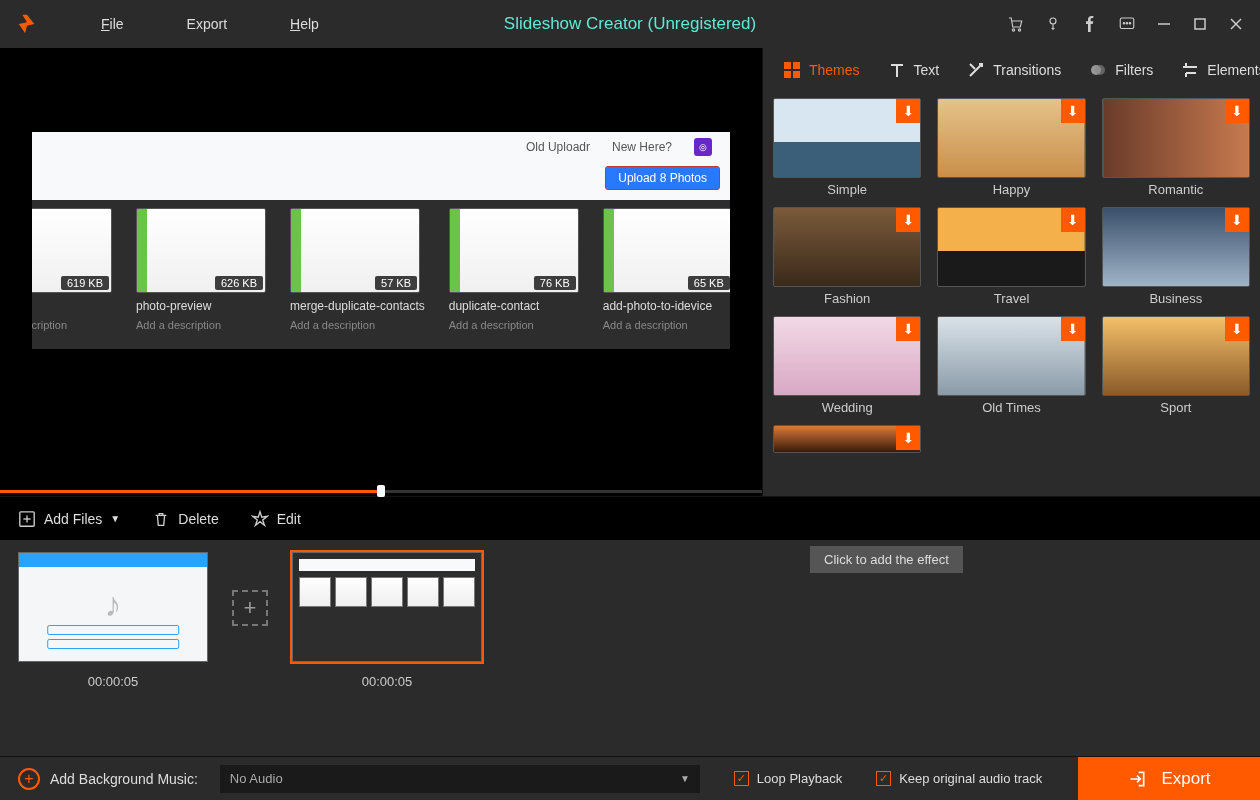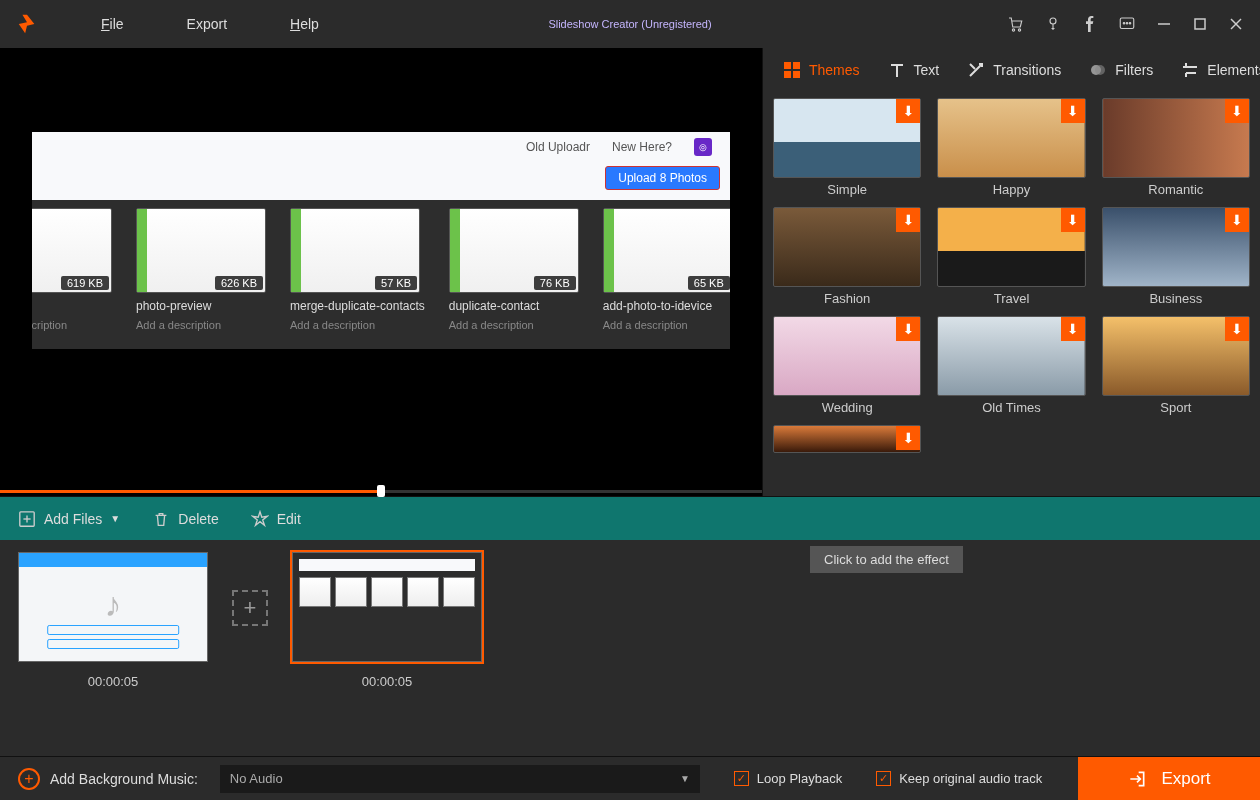--- a/index.html
+++ b/index.html
@@ -4,21 +4,21 @@
 <style>
 * { margin: 0; padding: 0; box-sizing: border-box; font-family: "Segoe UI", Arial, sans-serif; }
 body { background: #1a1a1a; color: #ccc; width: 1260px; height: 800px; overflow: hidden; font-size: 13px; }
 
 
 .titlebar { height: 48px; background: #2b2b2b; display: flex; align-items: center; padding: 0 16px; position: relative; }
 .logo { width: 22px; height: 22px; margin-right: 40px; color: #ff5a00; }
 .menu { display: flex; gap: 40px; }
 .menu span { color: #ddd; cursor: pointer; font-size: 14px; margin-left: 23px; }
 .menu span u { text-decoration: underline; }
-.title { position: absolute; left: 50%; transform: translateX(-50%); color: #c4b5fd; font-size: 11px; }
+.title { position: absolute; left: 50%; transform: translateX(-50%); color: #5eead4; font-size: 17px; }
 .winicons { position: absolute; right: 16px; display: flex; gap: 20px; align-items: center; color: #bbb; }
 .winicons span, .winicons svg { cursor: pointer; }
 
 .mainarea { display: flex; height: 448px; }
 
 
 .preview { flex: 1; background: #000; display: flex; flex-direction: column; min-width: 0; }
 .preview-canvas { flex: 1; display: flex; flex-direction: column; justify-content: center; align-items: stretch; padding: 13px; overflow: hidden; }
 .shot { background: #2d2d2d; margin: 70px 18px 0 18px; display: flex; flex-direction: column; border: 1px solid #000; }
 .shot-top { background: #f8f9fb; height: 30px; display: flex; justify-content: flex-end; align-items: center; padding: 0 18px; gap: 22px; font-size: 12px; color: #555; }
@@ -50,21 +50,21 @@
 .tab { display: flex; align-items: center; gap: 8px; padding: 6px 10px; color: #ddd; cursor: pointer; font-size: 14px; }
 .tab.active { color: #ff5a00; }
 .tab svg { width: 18px; height: 18px; }
 .themes { flex: 1; overflow: auto; padding: 6px 10px 0 10px; display: grid; grid-template-columns: repeat(3, 1fr); gap: 6px 16px; align-content: start; }
 .theme { display: flex; flex-direction: column; align-items: center; gap: 4px; }
 .theme .card { width: 100%; height: 80px; border-radius: 2px; position: relative; border: 1px solid #555; background-size: cover; background-position: center; }
 .dl { position: absolute; top: 0; right: 0; width: 24px; height: 24px; background: #ff5a00; color: #fff; display: flex; align-items: center; justify-content: center; font-size: 14px; }
 .theme .lbl { color: #ccc; font-size: 13px; padding-bottom: 4px; }
 
 
-.tl-toolbar { height: 44px; background: #0f766e; display: flex; align-items: center; padding: 0 18px; gap: 32px; border-top: 1px solid #111; }
+.tl-toolbar { height: 44px; background: #000000; display: flex; align-items: center; padding: 0 18px; gap: 32px; border-top: 1px solid #111; }
 .tl-btn { display: flex; align-items: center; gap: 8px; color: #ddd; cursor: pointer; font-size: 14px; }
 .tl-btn svg { width: 18px; height: 18px; fill: none; stroke: #ccc; stroke-width: 1.5; }
 
 .storyboard { height: 224px; background: #2b2b2b; display: flex; align-items: flex-start; padding: 12px 18px; gap: 24px; position: relative; }
 .clip { display: flex; flex-direction: column; align-items: center; gap: 12px; }
 .clip .frame { width: 190px; height: 110px; background: #f4f6f8; border: 1px solid #666; position: relative; overflow: hidden; }
 .clip.sel .frame { outline: 2px solid #ff5a00; }
 .clip .frame.one::before { content:""; position:absolute; left:0; right:0; top:0; height:14px; background:#2aa3ff; }
 .clip .frame.two { background: #2d2d2d; display:flex; flex-direction:column; }
 .frame.two .bar { height: 12px; background:#f8f9fb; margin:6px; }

